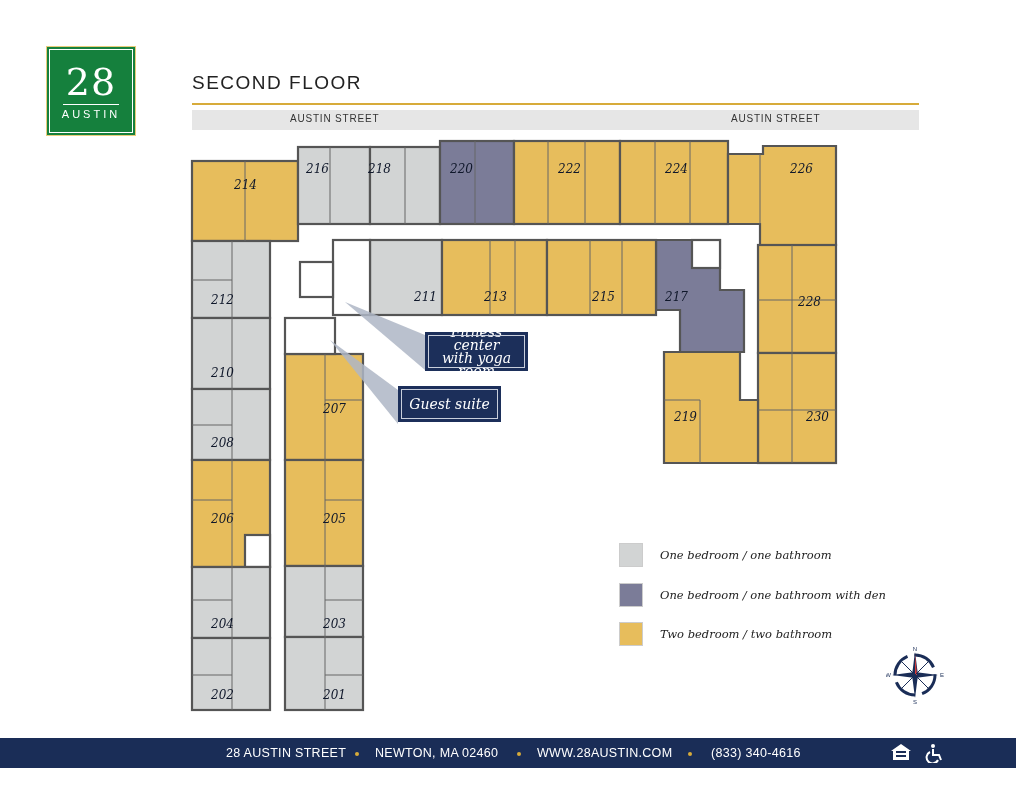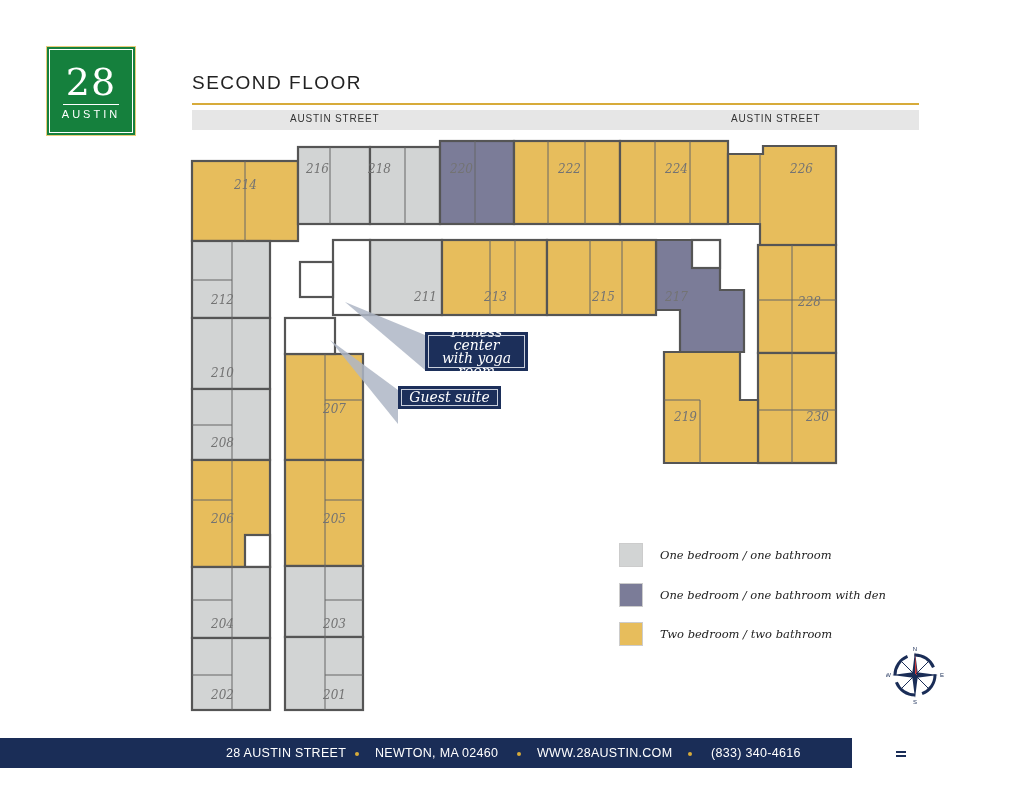--- a/index.html
+++ b/index.html
@@ -12,33 +12,33 @@
   .logo-word { font-family: "Liberation Sans", sans-serif; font-size: 11px; color: #fff; letter-spacing: 3px; }
 
   .floor-title { position: absolute; left: 192px; top: 72px; font-size: 19px; letter-spacing: 1.5px; color: #222; font-family: "Liberation Sans", sans-serif; }
   .title-rule { position: absolute; left: 192px; top: 103px; width: 727px; height: 2px; background: #d7ab3a; }
   .street-band { position: absolute; left: 192px; top: 110px; width: 727px; height: 20px; background: #e6e6e6; }
   .street-label { position: absolute; top: 113px; font-size: 10px; color: #333; letter-spacing: 0.8px; }
   .street-left { left: 290px; }
   .street-right { left: 731px; }
 
   .plan { position: absolute; left: 0; top: 0; width: 1024px; height: 791px; }
-  .unit-label { position: absolute; font-family: "DejaVu Serif", serif; font-style: italic; font-size: 12px; color: #737373; }
+  .unit-label { position: absolute; font-family: "DejaVu Serif", serif; font-style: italic; font-size: 12px; color: #0f172a; }
 
   .callout { position: absolute; background: #1c2f5a; border: 1px solid #1c2f5a; outline: 1px solid #c9cfdc; outline-offset: -4px; color: #fff; font-family: "DejaVu Serif", serif; font-style: italic; font-size: 14px; text-align: center; display: flex; align-items: center; justify-content: center; line-height: 13px; }
   .callout-fitness { left: 425px; top: 332px; width: 103px; height: 39px; }
-  .callout-guest { left: 398px; top: 386px; width: 103px; height: 23px; }
+  .callout-guest { left: 398px; top: 386px; width: 103px; height: 36px; }
 
   .legend-item { position: absolute; left: 619px; display: flex; align-items: center; gap: 8px; }
   .legend-swatch { width: 24px; height: 24px; border: 1px solid #ccc; margin-right: 9px; }
   .legend-text { font-family: "DejaVu Serif", serif; font-style: italic; font-size: 11.5px; color: #222; }
 
   .compass { position: absolute; left: 886px; top: 646px; width: 58px; height: 58px; }
 
-  .footer { position: absolute; left: 0; top: 738px; width: 852px; height: 30px; background: #1a2d57; display: flex; align-items: center; }
+  .footer { position: absolute; left: 0; top: 738px; width: 1016px; height: 30px; background: #1a2d57; display: flex; align-items: center; }
   .footer-text { position: absolute; top: 8px; font-size: 12.5px; color: #fff; letter-spacing: 0.3px; }
   .footer-dot { position: absolute; top: 14px; width: 4px; height: 4px; border-radius: 50%; background: #d7ab3a; }
   .footer-icon { position: absolute; top: 5px; width: 22px; height: 20px; }
 </style>
 </head>
 <body>
 
 <div class="logo">
   <div class="logo-num">28</div>
   <div class="logo-rule"></div>

